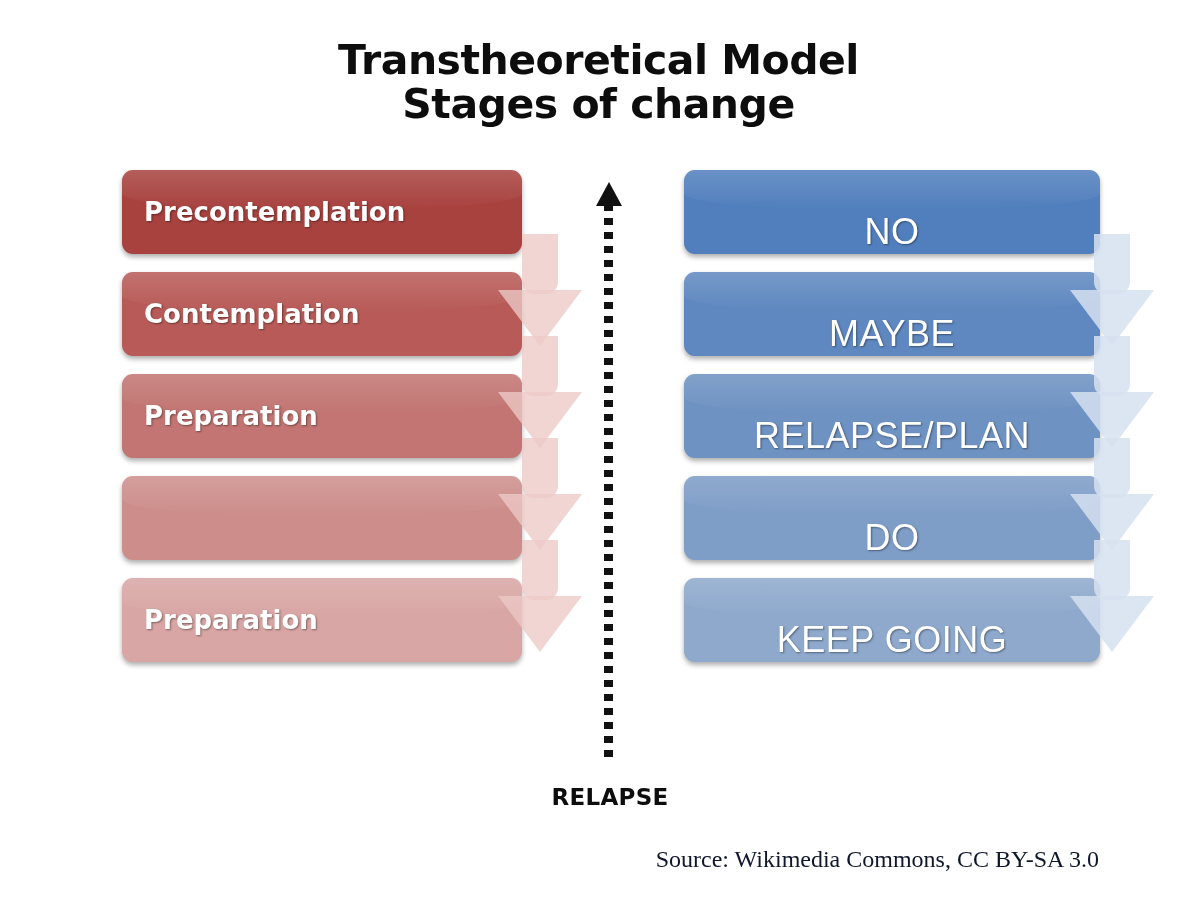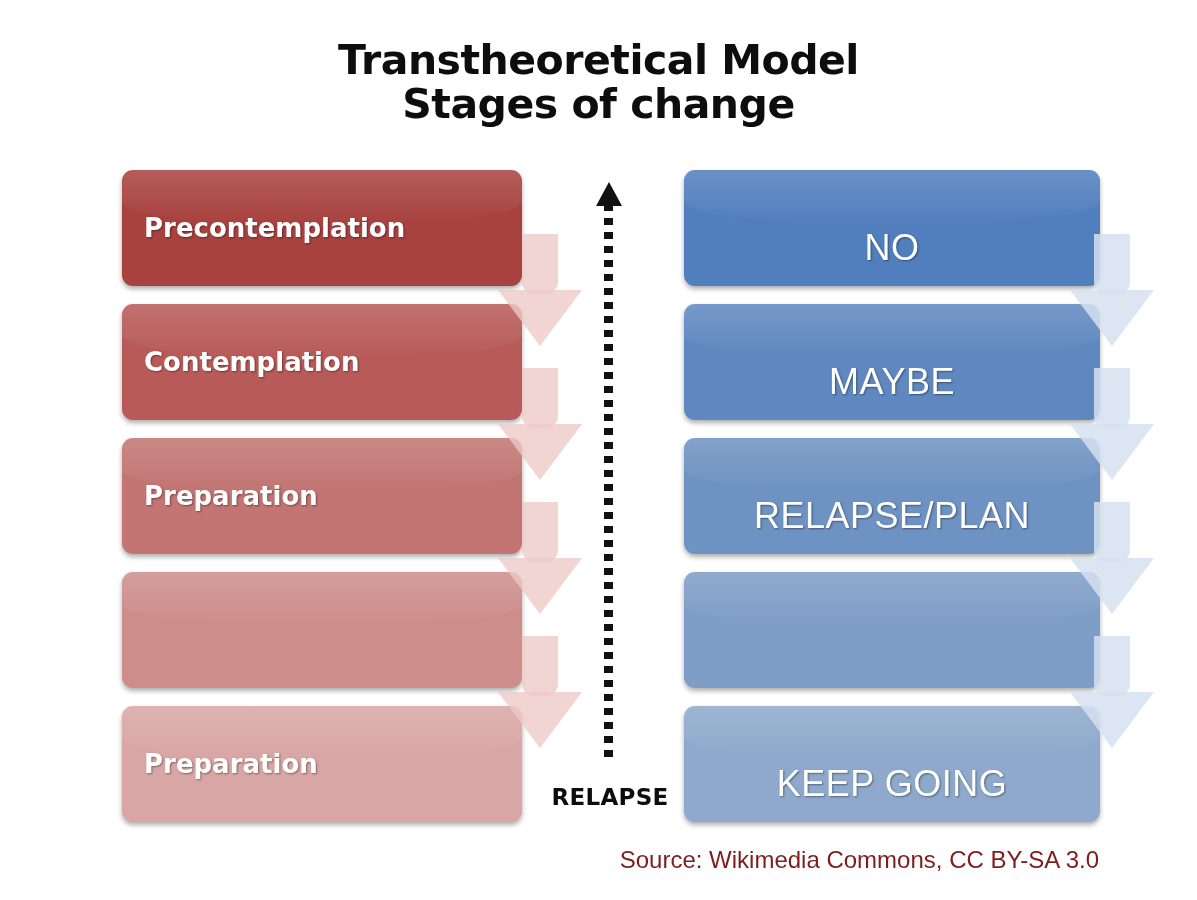--- a/index.html
+++ b/index.html
@@ -38,21 +38,21 @@
   .column {
     position: absolute;
     top: 170px;
   }
   #left-column  { left: 122px; width: 400px; }
   #right-column { left: 684px; width: 416px; }
 
   
   .stage-box {
     position: relative;
-    height: 116px;
+    height: 84px;
     margin-bottom: 18px;
     border-radius: 11px;
     box-sizing: border-box;
     display: flex;
     align-items: center;
     box-shadow: 0 3px 5px rgba(0,0,0,0.32),
                 0 0 0 4px #ffffff;
     overflow: visible;
   }
   .stage-box::after {
@@ -166,23 +166,23 @@
     font-size: 23px;
     color: #0d0d0d;
     letter-spacing: 0.3px;
   }
 
   
   #source-credit {
     position: absolute;
     right: 98px;
     top: 846px;
-    font-family: Liberation Sans, sans-serif;
+    font-family: Liberation Serif, serif;
     font-size: 24px;
-    color: #7f1d1d;
+    color: #0f172a;
     white-space: nowrap;
   }
 </style>
 </head>
 <body>
 
 <div id="title-block">
   <span class="title-line">Transtheoretical Model</span>
   <span class="title-line">Stages of change</span>
 </div>
@@ -246,20 +246,21 @@
 
   <div class="stage-box" style="background: rgb(110, 146, 194);">
     <span class="stage-label">RELAPSE/PLAN</span>
     <div class="connector" style="top:64px;">
       <div class="shaft"></div>
         <div class="head"></div>
     </div>
   </div>
 
   <div class="stage-box" style="background: rgb(126, 157, 199);">
+    <span class="stage-label">DO</span>
     <div class="connector" style="top:64px;">
       <div class="shaft"></div>
         <div class="head"></div>
     </div>
   </div>
 
   <div class="stage-box" style="background: rgb(142, 169, 204);">
     <span class="stage-label">KEEP GOING</span>
   </div>
 

